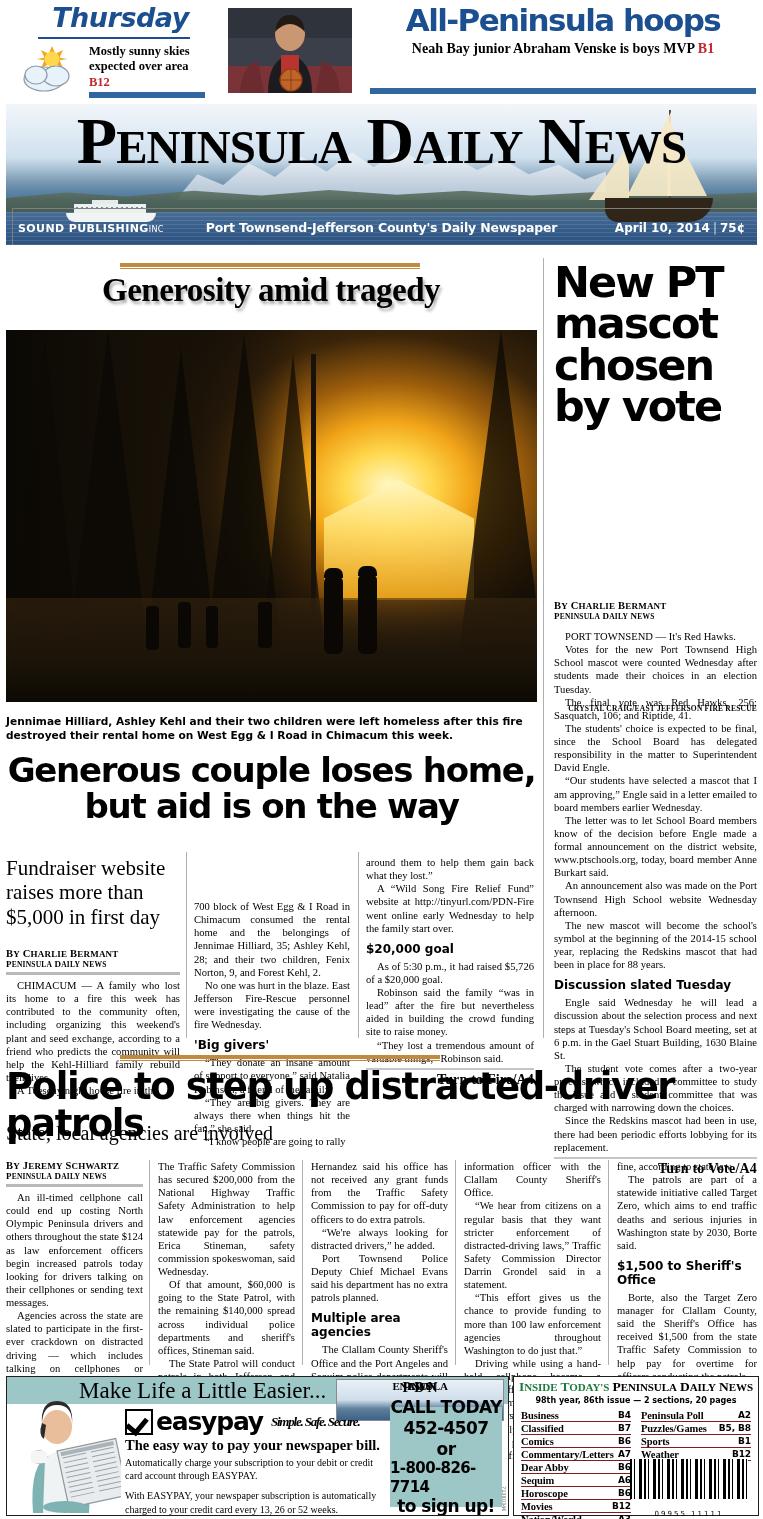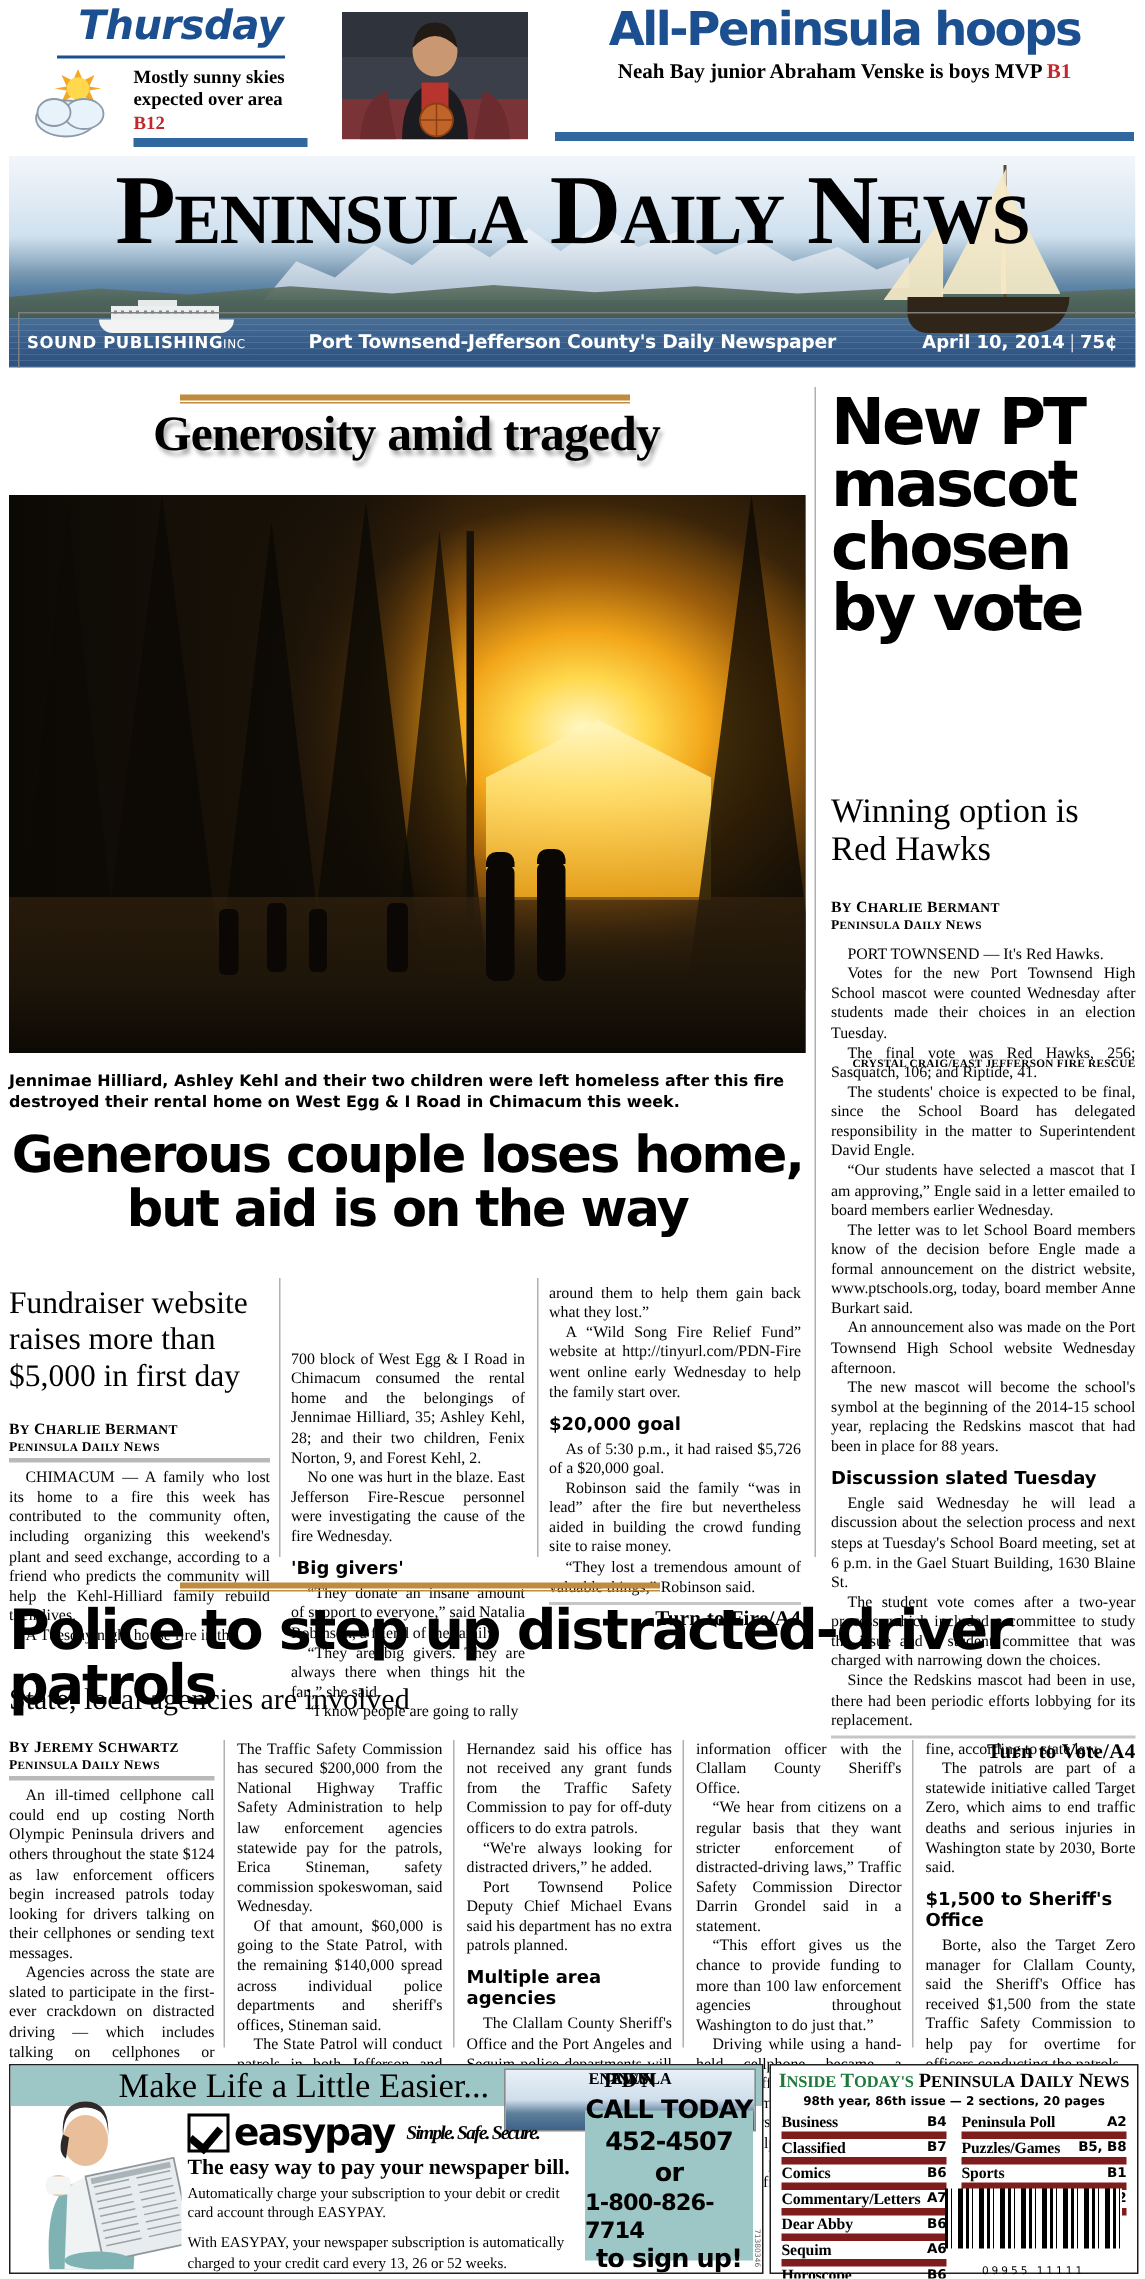--- a/index.html
+++ b/index.html
@@ -150,21 +150,21 @@
 
   
   .idx{position:absolute;left:513px;top:1376px;width:244px;height:138px;border:1px solid #1f1f1f;background:#fff;}
   .idx-title{text-align:center;font-family:"Liberation Serif",serif;font-weight:bold;font-size:13.5px;
      margin-top:2px;letter-spacing:-.1px;}
   .idx-title .inside{color:#1e7a3c;}
   .idx-title .sm{font-size:11px;}
   .idx-sub{text-align:center;font-family:"DejaVu Sans",sans-serif;font-weight:bold;font-size:8px;margin-top:1px;}
   .idx-cols{display:flex;padding:4px 7px 0 7px;gap:10px;}
   .idx-col{flex:1;}
-  .idx-row{display:flex;justify-content:space-between;border-bottom:5px solid #7f1d1d;
+  .idx-row{display:flex;justify-content:space-between;border-bottom:1px solid #7f1d1d;
      font-family:"Liberation Serif",serif;font-size:10.5px;font-weight:bold;padding:1px 0 0 0;letter-spacing:-.1px;}
   .idx-row .pg{font-family:"DejaVu Sans",sans-serif;font-size:9px;}
   .barcode{position:absolute;right:10px;bottom:6px;width:118px;height:50px;}
   .bc-bars{width:118px;height:40px;background:
      repeating-linear-gradient(90deg,#000 0 2px,#fff 2px 4px,#000 4px 5px,#fff 5px 9px,#000 9px 12px,#fff 12px 14px);}
   .bc-num{text-align:center;font-family:"DejaVu Sans",sans-serif;font-size:7px;letter-spacing:2px;margin-top:11px;}
 </style>
 </head>
 <body>
 
@@ -327,21 +327,20 @@
     <div class="bodytext">
       <p>As of 5:30 p.m., it had raised $5,726 of a $20,000 goal.</p>
       <p>Robinson said the family “was in lead” after the fire but nevertheless aided in building the crowd funding site to raise money.</p>
       <p>“They lost a tremendous amount of valuable things,” Robinson said.</p>
     </div>
     <div class="jumprule"></div>
     <div class="jumpline">Turn to Fire/A4</div>
   </div>
 
   <div class="pt-hed">New PT mascot chosen by vote</div>
-  <div class="pt-deck">Winning option is Red Hawks</div>
   <div class="pt-by">
     <div class="byline">B<span style="font-size:9px;">Y</span> C<span style="font-size:9px;">HARLIE</span> B<span style="font-size:9px;">ERMANT</span></div>
     <div class="bylinesrc">P<span style="font-size:7.5px;">ENINSULA</span> D<span style="font-size:7.5px;">AILY</span> N<span style="font-size:7.5px;">EWS</span></div>
   </div>
   <div style="position:absolute;left:554px;top:630px;width:203px;">
     <div class="bodytext">
       <p>PORT TOWNSEND — It's Red Hawks.</p>
       <p>Votes for the new Port Townsend High School mascot were counted Wednesday after students made their choices in an election Tuesday.</p>
       <p>The final vote was Red Hawks, 256; Sasquatch, 106; and Riptide, 41.</p>
       <p>The students' choice is expected to be final, since the School Board has delegated responsibility in the matter to Superintendent David Engle.</p>

